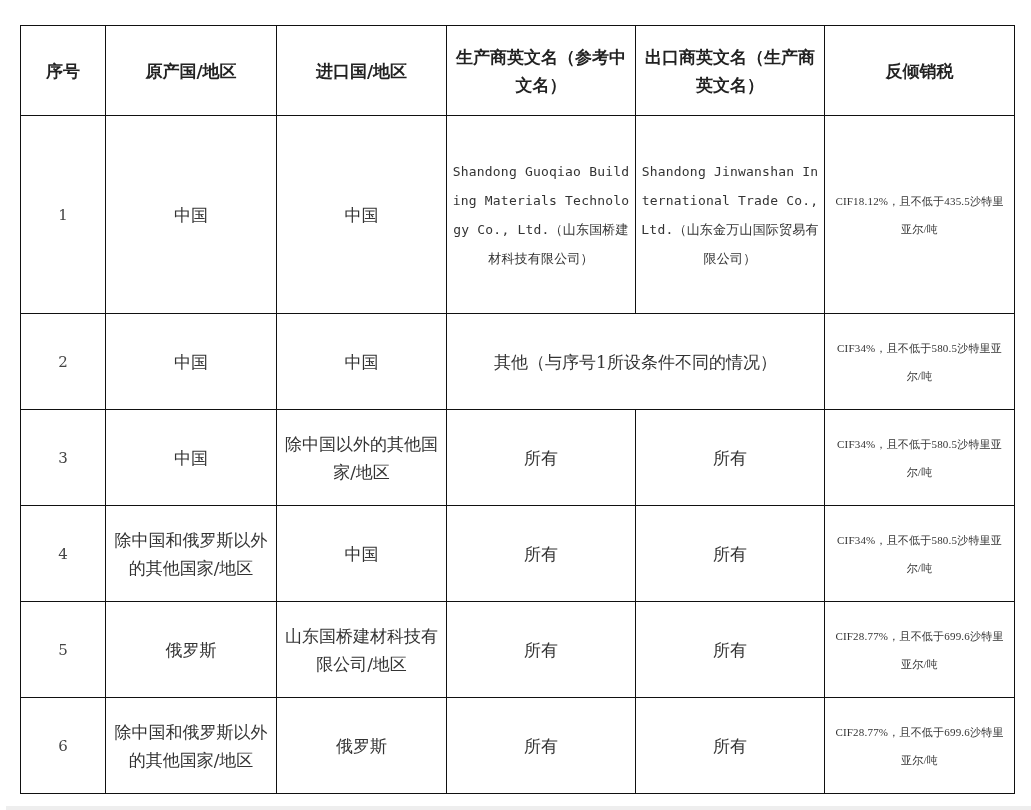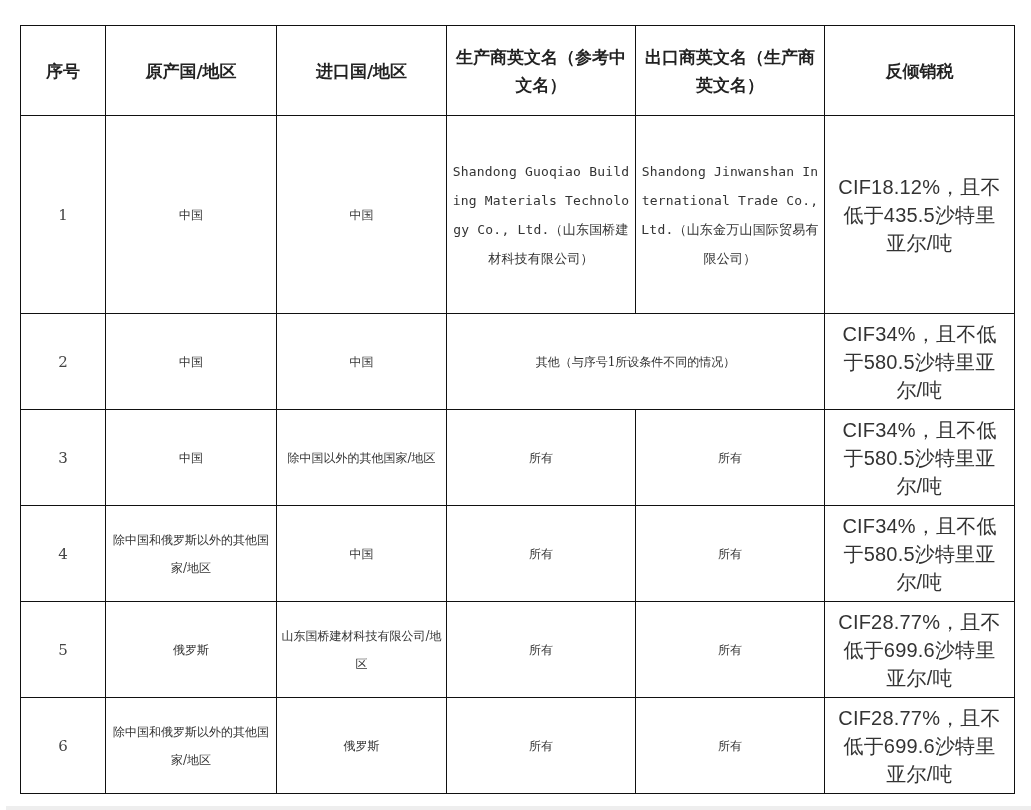--- a/index.html
+++ b/index.html
@@ -24,43 +24,43 @@
     table {
       border-collapse: collapse;
       table-layout: fixed;
       width: 994px;
     }
     td, th {
       border: 1.5px solid #111111;
       text-align: center;
       vertical-align: middle;
       padding: 0 4px;
-      font-size: 12px;
+      font-size: 17px;
       line-height: 28px;
       word-break: break-all;
       overflow: hidden;
     }
     th {
       font-weight: bold;
       color: #222222;
       font-size: 17px;
     }
     tr.head-row { height: 90px; }
     tr.row-1 { height: 198px; }
     tr.row-n { height: 96px; }
     td.mono {
       font-family: "DejaVu Sans Mono", "Liberation Mono", monospace;
       font-size: 13px;
       line-height: 29px;
       padding: 0 2px;
       letter-spacing: 0.2px;
     }
     td.tax {
-      font-family: Liberation Sans, sans-serif;
-      font-size: 20px;
+      font-family: Liberation Serif, serif;
+      font-size: 11px;
       line-height: 28px;
       padding: 0 10px;
       letter-spacing: 0.2px;
     }
     td.idx {
       font-size: 15px;
       color: #444444;
     }
     .bottom-strip {
       position: absolute;

